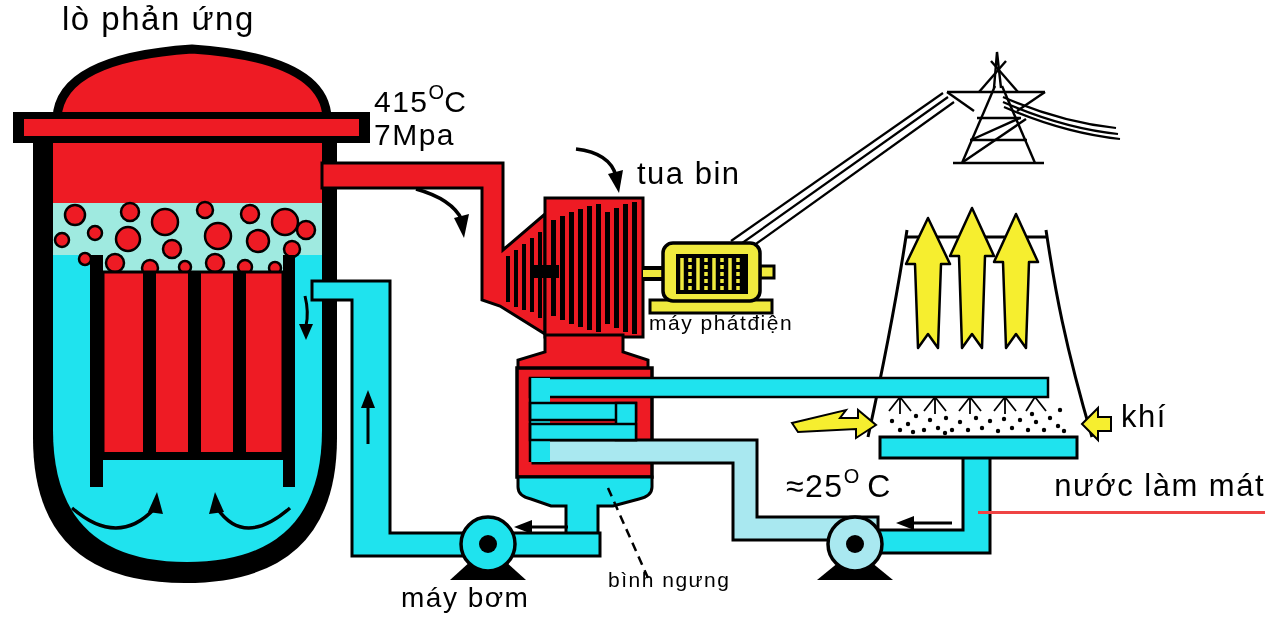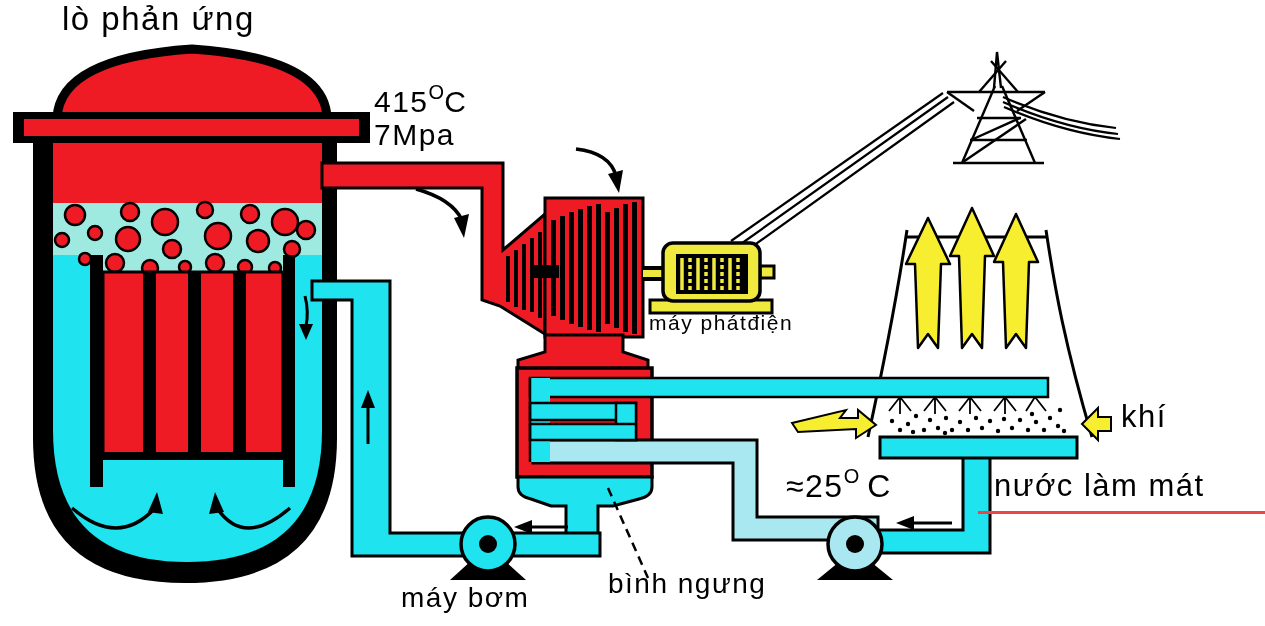--- a/index.html
+++ b/index.html
@@ -1,18 +1,18 @@
 <!DOCTYPE html>
 <html style="--red: #ee1b24; --cyan: #1fe3ee; --pale_cyan: #a9e8f0; --boiling: #9feae0; --yellow: #f6ee2f; --gen_yellow: #f0ea3e; --black: #000000; --background: #ffffff;"><head>
 <meta charset="utf-8">
 <style>
   html,body{margin:0;padding:0;background:#fff;}
   #stage{
     position:relative;width:1265px;height:626px;background:var(--background,#fff);
-    overflow:hidden;font-family:"Liberation Sans","DejaVu Sans",sans-serif;
+    overflow:hidden;font-family:"Liberation Sans","DejaVu Sans",sans-serif;text-align:right;
   }
   #art{position:absolute;left:0;top:0;}
   .lbl{
     position:absolute;color:#000;font-size:31px;letter-spacing:1.5px;
     white-space:nowrap;line-height:1.05;
   }
   .lbl sup{font-size:20px;position:relative;top:-2px;letter-spacing:0;}
   .unit-gap{margin-left:8px;}
   .underline-box{border-bottom:3px solid #ef4444;padding-bottom:8px;padding-left:16px;}
 </style>
@@ -269,27 +269,28 @@
 
   <div class="lbl" style="left:62px;top:2px;font-size:33px">lò phản ứng</div>
 
 
   <div class="lbl" style="left:374px;top:84px;font-size:30px">
     <span>415</span><sup>O</sup><span>C</span>
   </div>
 
   <div class="lbl" style="left:374px;top:119px;font-size:30px">7Mpa</div>
 
+  <div class="lbl" style="left:637px;top:158px;font-size:31px">tua bin</div>
 
   <div class="lbl" style="left:649px;top:312px;font-size:21px">máy phátđiện</div>
 
   <div class="lbl" style="left:1121px;top:401px;font-size:31px">khí</div>
 
   <div class="lbl" style="left:786px;top:468px;font-size:32px">
     <span>≈25</span><sup>O</sup><span class="unit-gap">C</span>
   </div>
 
   <div class="lbl underline-box" style="left:978px;top:470px;width:271px;font-size:31px">nước làm mát</div>
 
   <div class="lbl" style="left:401px;top:583px;font-size:28px">máy bơm</div>
 
-  <div class="lbl" style="left:608px;top:569px;font-size:28px">bình ngưng</div>
+  <div class="lbl" style="left:608px;top:569px;font-size:21px">bình ngưng</div>
 </div>
 
 </body></html>

